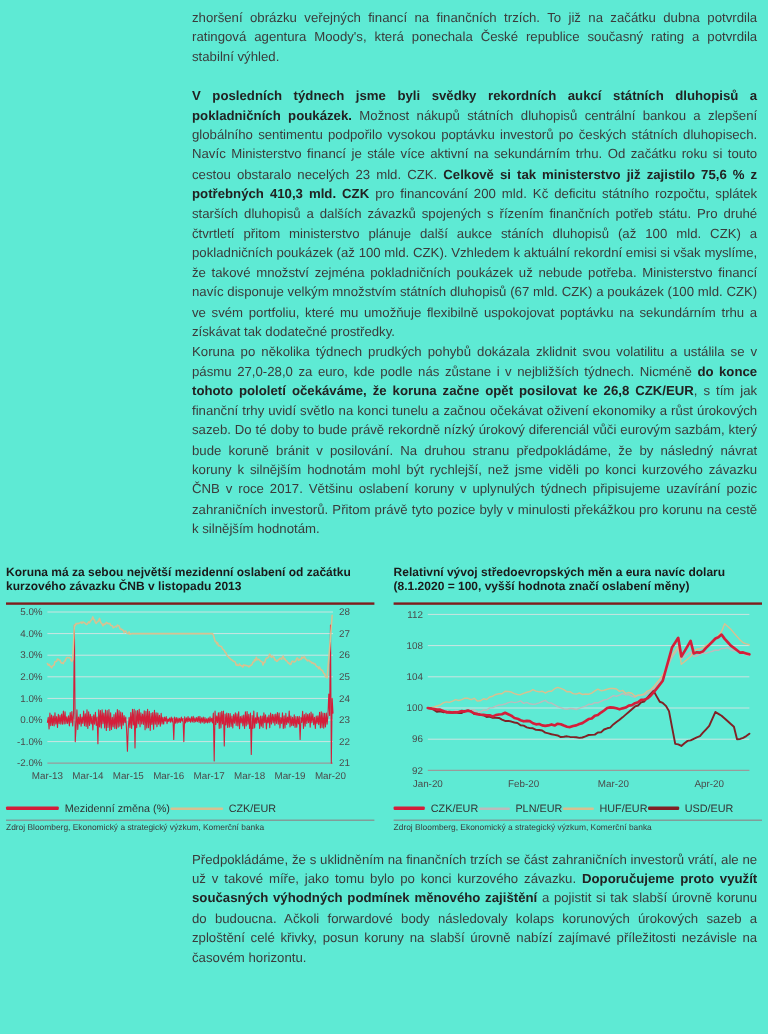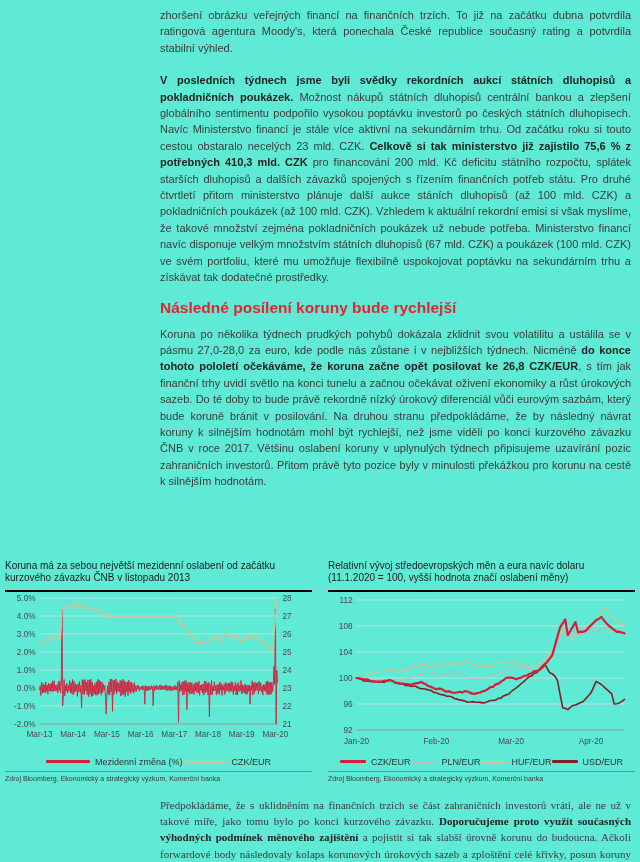--- a/index.html
+++ b/index.html
@@ -7,38 +7,37 @@
         font-family:"Liberation Sans", sans-serif;}
   .col{margin-left:160px;margin-right:9px;}
   p.body{font-size:11px;line-height:16.4px;text-align:justify;color:#3b3b3b;margin:0;}
   p.body .b{font-weight:bold;color:#222222;}
   #p1{margin:7px 0 16px 0;}
   #p2{margin:0 0 0 0;}
   h2.heading{font-size:15.5px;font-weight:bold;margin:13px 0 9px 0;}
   #p3{margin:0 0 22px 0;}
   .charts{display:flex;gap:16px;margin:0 5px;}
   .chart{margin:0;flex:1;min-width:0;}
-  .chart-title{font-size:10px;font-weight:normal;line-height:12.5px;color:#1a1a1a;
-               padding-bottom:5px;border-bottom:2px solid #000000;min-height:25px;margin-top:48px;}
+  .chart-title{font-size:10px;font-weight:bold;line-height:12.5px;color:#1a1a1a;
+               padding-bottom:5px;border-bottom:2px solid #7f1d1d;min-height:25px;}
   .chart svg{display:block;width:100%;height:164px;}
-  .legend{display:flex;justify-content:center;align-items:center;margin-top:1px;}
+  .legend{display:flex;justify-content:flex-start;align-items:center;margin-top:1px;}
   .lg-item{display:inline-flex;align-items:center;gap:5px;font-size:9px;color:#333;white-space:nowrap;}
   .lg-sw{display:inline-block;border-radius:1px;}
   .source{margin-top:4px;border-top:1px solid #8a8a8a;padding-top:3px;
           font-size:7px;color:#3a3a3a;}
-  #p4{margin:15px 0 0 0;font-family:Liberation Serif, serif;}
+  #p4{margin:15px 0 0 0;}
 </style>
 </head>
 <body>
 
 <div class="page">
   <div class="col">
     <p class="body" id="p1"><span>zhoršení obrázku veřejných financí na finančních trzích. To již na začátku dubna potvrdila ratingová agentura Moody's, která ponechala České republice současný rating a potvrdila stabilní výhled.</span></p>
     <p class="body" id="p2"><span class="b">V posledních týdnech jsme byli svědky rekordních aukcí státních dluhopisů a pokladničních poukázek.</span><span> Možnost nákupů státních dluhopisů centrální bankou a zlepšení globálního sentimentu podpořilo vysokou poptávku investorů po českých státních dluhopisech. Navíc Ministerstvo financí je stále více aktivní na sekundárním trhu. Od začátku roku si touto cestou obstaralo necelých 23 mld. CZK. </span><span class="b">Celkově si tak ministerstvo již zajistilo 75,6 % z potřebných 410,3 mld. CZK</span><span> pro financování 200 mld. Kč deficitu státního rozpočtu, splátek starších dluhopisů a dalších závazků spojených s řízením finančních potřeb státu. Pro druhé čtvrtletí přitom ministerstvo plánuje další aukce stáních dluhopisů (až 100 mld. CZK) a pokladničních poukázek (až 100 mld. CZK). Vzhledem k aktuální rekordní emisi si však myslíme, že takové množství zejména pokladničních poukázek už nebude potřeba. Ministerstvo financí navíc disponuje velkým množstvím státních dluhopisů (67 mld. CZK) a poukázek (100 mld. CZK) ve svém portfoliu, které mu umožňuje flexibilně uspokojovat poptávku na sekundárním trhu a získávat tak dodatečné prostředky.</span></p>
-    <h2 class="heading" id="heading" style="color: rgb(226, 37, 47);">Následné posílení koruny bude rychlejší</h2>
     <p class="body" id="p3"><span>Koruna po několika týdnech prudkých pohybů dokázala zklidnit svou volatilitu a ustálila se v pásmu 27,0-28,0 za euro, kde podle nás zůstane i v nejbližších týdnech. Nicméně </span><span class="b">do konce tohoto pololetí očekáváme, že koruna začne opět posilovat ke 26,8 CZK/EUR</span><span>, s tím jak finanční trhy uvidí světlo na konci tunelu a začnou očekávat oživení ekonomiky a růst úrokových sazeb. Do té doby to bude právě rekordně nízký úrokový diferenciál vůči eurovým sazbám, který bude koruně bránit v posilování. Na druhou stranu předpokládáme, že by následný návrat koruny k silnějším hodnotám mohl být rychlejší, než jsme viděli po konci kurzového závazku ČNB v roce 2017. Většinu oslabení koruny v uplynulých týdnech připisujeme uzavírání pozic zahraničních investorů. Přitom právě tyto pozice byly v minulosti překážkou pro korunu na cestě k silnějším hodnotám.</span></p>
   </div>
 
   <div class="charts">
     <figure class="chart">
       <figcaption class="chart-title">Koruna má za sebou největší mezidenní oslabení od začátku kurzového závazku ČNB v listopadu 2013</figcaption>
       <svg id="chart1" viewBox="0 0 306 164">
           <line x1="34" y1="6" x2="272" y2="6" stroke="#e2e2e2" stroke-width="0.7"></line>
           <text x="30" y="8.6" text-anchor="end" font-size="8.2" fill="#4a4a4a" font-family="Liberation Sans, sans-serif">5.0%</text>
           <line x1="34" y1="24" x2="272" y2="24" stroke="#e2e2e2" stroke-width="0.7"></line>
@@ -83,21 +82,21 @@
             <span class="lg-sw" style="background: rgb(216, 193, 145); height: 2px; width: 44px;"></span>
             <span>CZK/EUR</span>
           </span>
         </div>
       <div class="source">Zdroj Bloomberg, Ekonomický a strategický výzkum, Komerční banka</div>
     </figure>
 
     <figure class="chart">
       <figcaption class="chart-title">
         <span>Relativní vývoj středoevropských měn a eura navíc dolaru</span><br>
-        <span>(11.1.2020 = 100, vyšší hodnota značí oslabení měny)</span>
+        <span>(8.1.2020 = 100, vyšší hodnota značí oslabení měny)</span>
       </figcaption>
       <svg id="chart2" viewBox="0 0 306 164">
           <line x1="28" y1="8" x2="296" y2="8" stroke="#e2e2e2" stroke-width="0.7"></line>
           <text x="24" y="10.6" text-anchor="end" font-size="8.2" fill="#4a4a4a" font-family="Liberation Sans, sans-serif">112</text>
           <line x1="28" y1="34" x2="296" y2="34" stroke="#e2e2e2" stroke-width="0.7"></line>
           <text x="24" y="36.6" text-anchor="end" font-size="8.2" fill="#4a4a4a" font-family="Liberation Sans, sans-serif">108</text>
           <line x1="28" y1="60" x2="296" y2="60" stroke="#e2e2e2" stroke-width="0.7"></line>
           <text x="24" y="62.6" text-anchor="end" font-size="8.2" fill="#4a4a4a" font-family="Liberation Sans, sans-serif">104</text>
           <line x1="28" y1="86" x2="296" y2="86" stroke="#e2e2e2" stroke-width="0.7"></line>
           <text x="24" y="88.6" text-anchor="end" font-size="8.2" fill="#4a4a4a" font-family="Liberation Sans, sans-serif">100</text>

